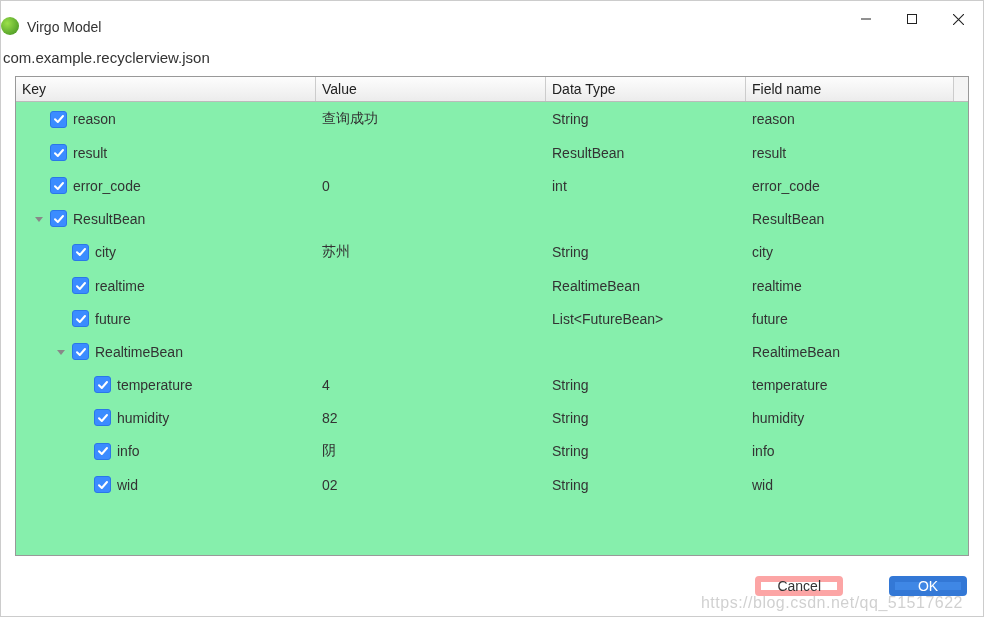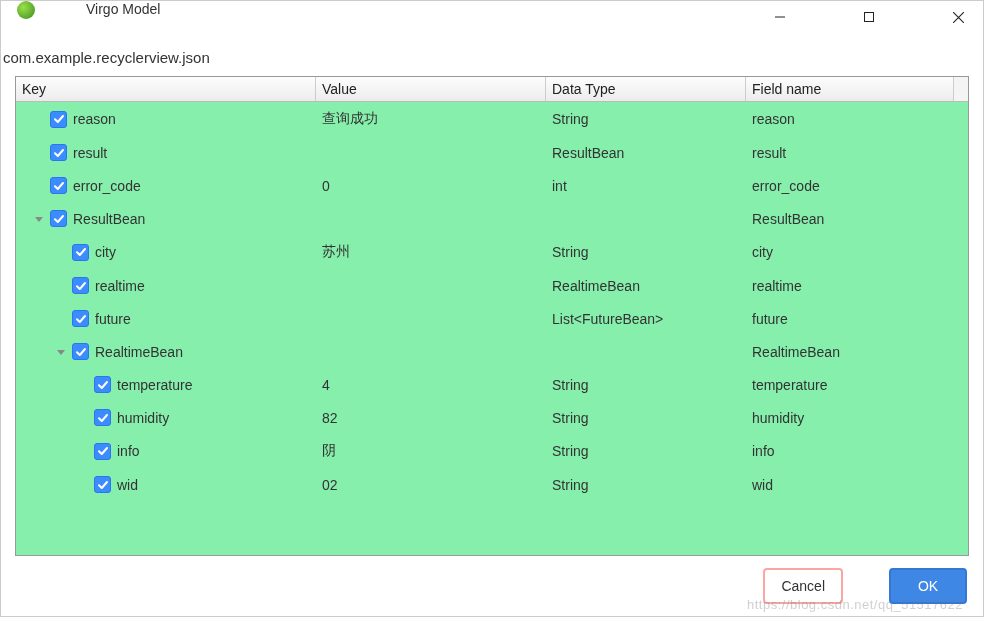--- a/index.html
+++ b/index.html
@@ -1,19 +1,19 @@
 <!DOCTYPE html>
 <html><head>
 <meta charset="utf-8">
 <style>
 * { box-sizing: border-box; margin: 0; padding: 0; font-family: "Segoe UI", Tahoma, sans-serif; font-size: 14px; }
 body { background: #fff; width: 984px; height: 617px; border: 1px solid #ccc; display: flex; flex-direction: column; overflow: hidden; }
 
 
-.titlebar { height: 34px; display: flex; align-items: flex-start; padding: 0 2px 0 16px; background: #fff; gap: 43px; }
+.titlebar { height: 34px; display: flex; align-items: flex-end; padding: 0 2px 0 0; background: #fff; }
 .titlebar .app-icon { width: 18px; height: 18px; border-radius: 50%; background: radial-gradient(circle at 35% 35%, #9be04a, #3c8c1e); margin-right: 8px; }
 .titlebar .title { flex: 0 0 auto; color: #333; }
 .titlebar .spacer { flex: 1; }
 .winbtn { width: 46px; height: 32px; display: flex; align-items: center; justify-content: center; color: #222; }
 .winbtn svg { display: block; }
 
 
 .subtitle { padding: 14px 14px 10px 2px; color: #333; font-size: 15px; }
 
 
@@ -31,23 +31,23 @@
 .keycell { display: flex; align-items: center; gap: 4px; }
 .expander { width: 14px; height: 14px; display: inline-flex; align-items: center; justify-content: center; color: #888; flex-shrink: 0; }
 .expander svg { display: block; }
 .indent { display: inline-block; flex-shrink: 0; }
 .chk { width: 17px; height: 17px; border-radius: 3px; background: #3b8cff; display: inline-flex; align-items: center; justify-content: center; flex-shrink: 0; border: 1px solid #2a77e8; }
 .chk svg { display: block; }
 .keytext { margin-left: 2px; }
 
 
 .footer { height: 52px; display: flex; align-items: center; justify-content: flex-end; gap: 10px; padding: 0 16px 8px 16px; background: #fff; position: relative; }
-.btn { min-width: 78px; height: 36px; border: 2px solid #fca5a5; border-radius: 4px; background: #fff; color: #333; display: inline-flex; align-items: center; justify-content: center; padding: 2px 16px; cursor: default; }
+.btn { min-width: 78px; height: 20px; border: 6px solid #fca5a5; border-radius: 4px; background: #fff; color: #333; display: inline-flex; align-items: center; justify-content: center; padding: 2px 16px; cursor: default; }
 .btn.primary { background: #3f87e5; border-color: #3378d6; color: #fff; margin-left: 36px; }
-.watermark { position: absolute; right: 20px; bottom: 4px; color: rgba(120,120,120,0.35); font-size: 13px; letter-spacing: 0.5px; pointer-events: none; }
+.watermark { position: absolute; right: 20px; bottom: 4px; color: rgba(120,120,120,0.35); font-size: 16px; letter-spacing: 0.5px; pointer-events: none; }
 
 
 .thead .scrollgap { background: #f4f4f4; }
 </style>
 </head>
 <body>
 
 <div class="titlebar">
   <div class="app-icon"></div>
   <div class="title">Virgo Model</div>

